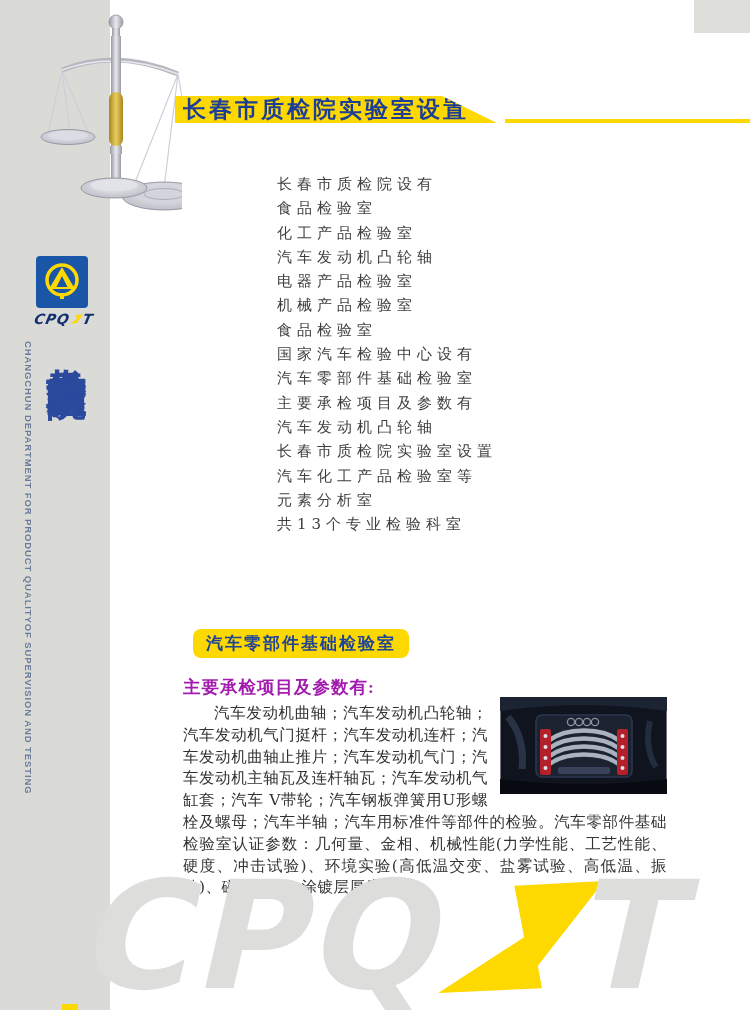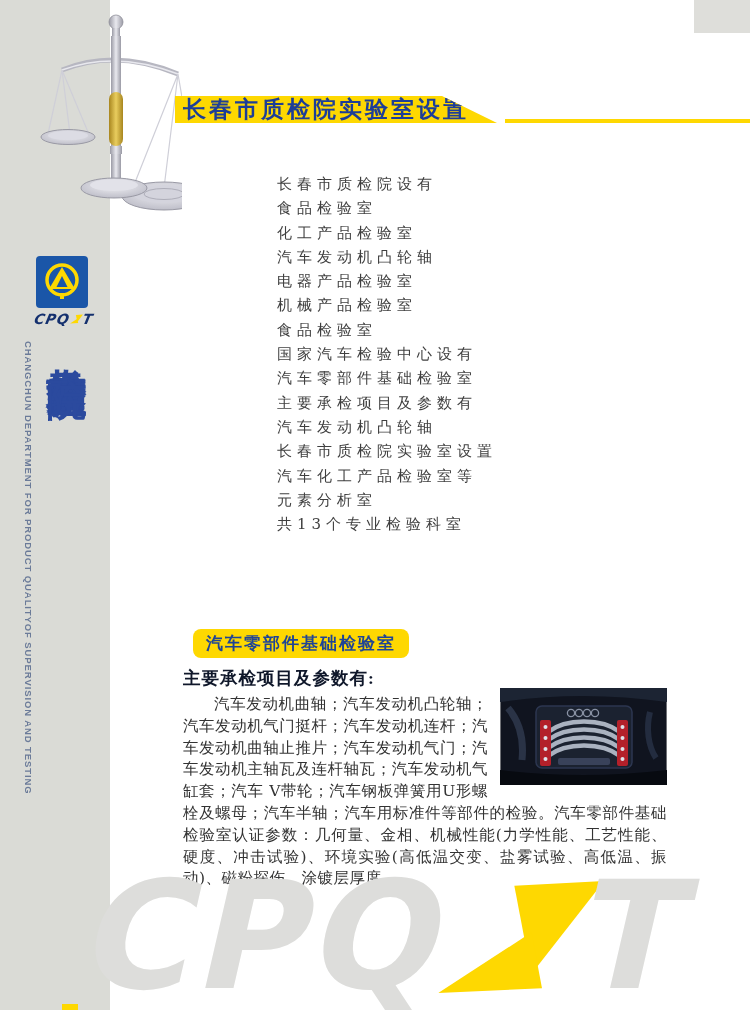--- a/index.html
+++ b/index.html
@@ -36,21 +36,21 @@
 
   
   .lab-list{position:absolute;left:277px;top:172px;font-family:"DejaVu Serif",serif;
      font-size:15px;color:#3f3f3f;line-height:24.3px;letter-spacing:5px;white-space:nowrap;}
 
   
   .section{position:absolute;left:183px;top:629px;width:484px;}
   .pill{display:inline-block;margin-left:10px;background:#fed801;border-radius:8px;
      padding:3px 13px 3px 13px;font-size:17px;font-weight:bold;color:#1f4496;
      letter-spacing:2px;font-family:"Liberation Sans",sans-serif;}
-  .subhead{margin-top:8px;font-size:17.5px;font-weight:bold;color:#0f172a;
+  .subhead{margin-top:17px;font-size:17.5px;font-weight:bold;color:#a21caf;
      letter-spacing:1px;font-family:Liberation Serif, serif;}
   .para-wrap{margin-top:4px;}
   .engine-float{float:right;width:167px;height:97px;margin:-6px 0 10px 12px;display:block;}
   .engine-float svg{display:block;}
   .body-text{margin:0;font-family:"DejaVu Serif",serif;font-size:15.5px;line-height:21.8px;
      color:#333;text-align:justify;text-indent:2em;letter-spacing:0.5px;}
 
   
   .watermark{position:absolute;left:88px;top:872px;width:700px;height:140px;
      display:flex;align-items:flex-start;transform:skewX(-13deg);

